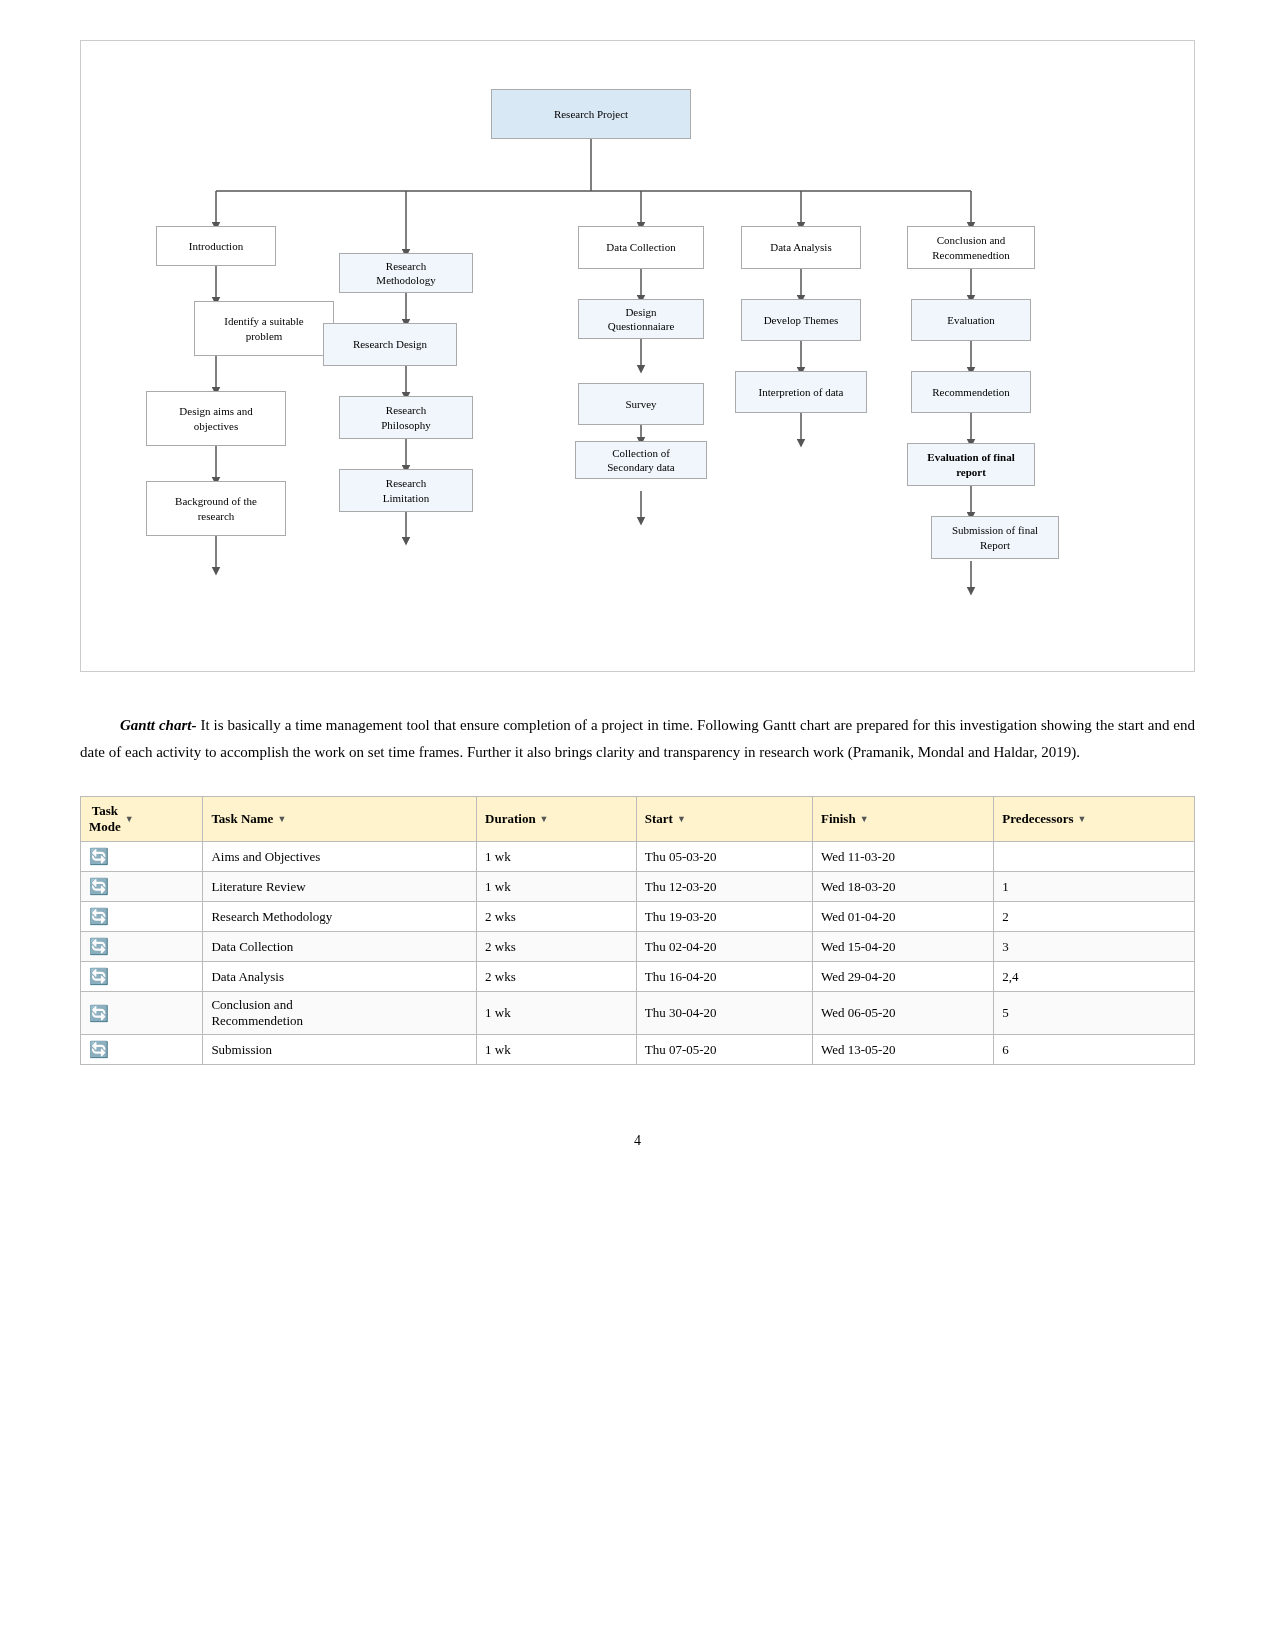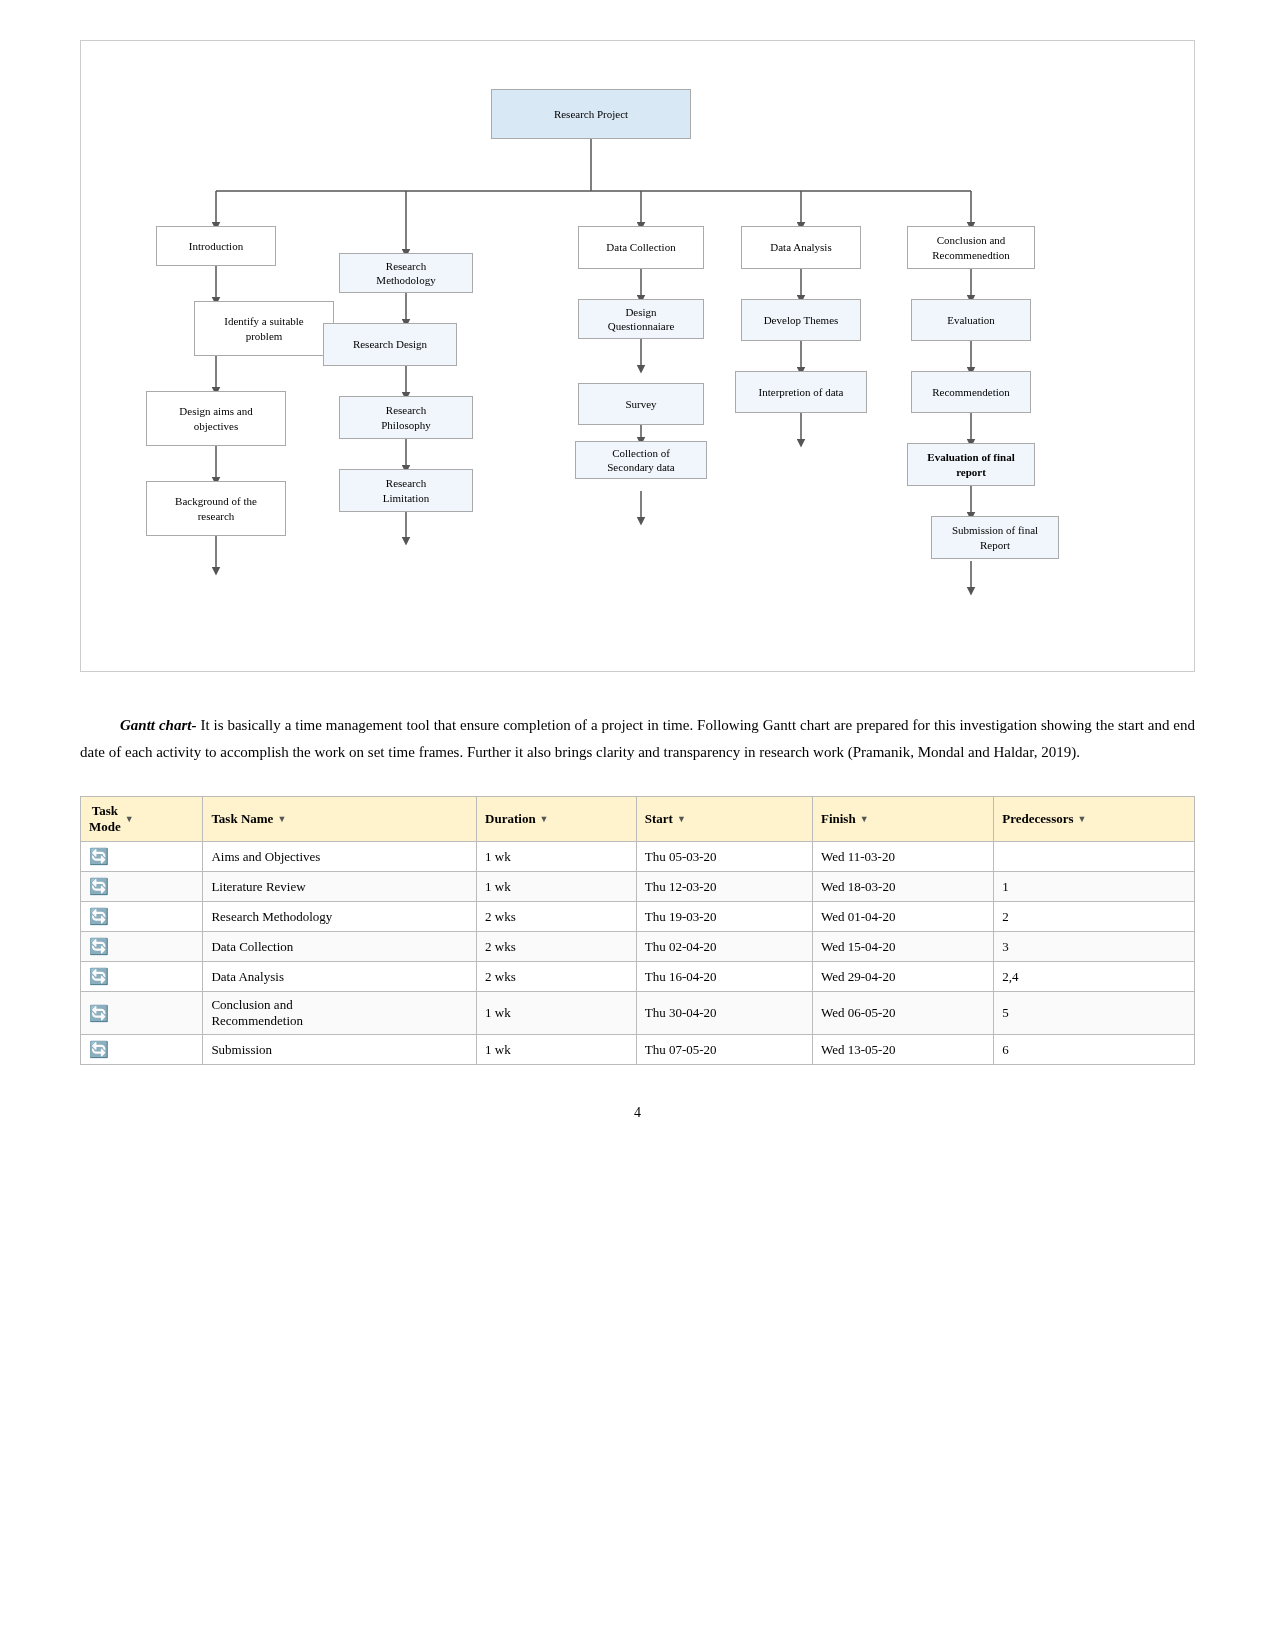--- a/index.html
+++ b/index.html
@@ -60,21 +60,21 @@
       margin-bottom: 30px;
       text-indent: 40px;
     }
     .body-text b { font-style: italic; font-weight: bold; }
 
     
     .gantt-table {
       width: 100%;
       border-collapse: collapse;
       font-size: 13px;
-      margin-bottom: 40px;
+      margin-bottom: 68px;
     }
     .gantt-table th {
       background: #fff3cd;
       border: 1px solid #bbb;
       padding: 6px 8px;
       font-weight: bold;
       white-space: nowrap;
     }
     .gantt-table td {
       border: 1px solid #bbb;

